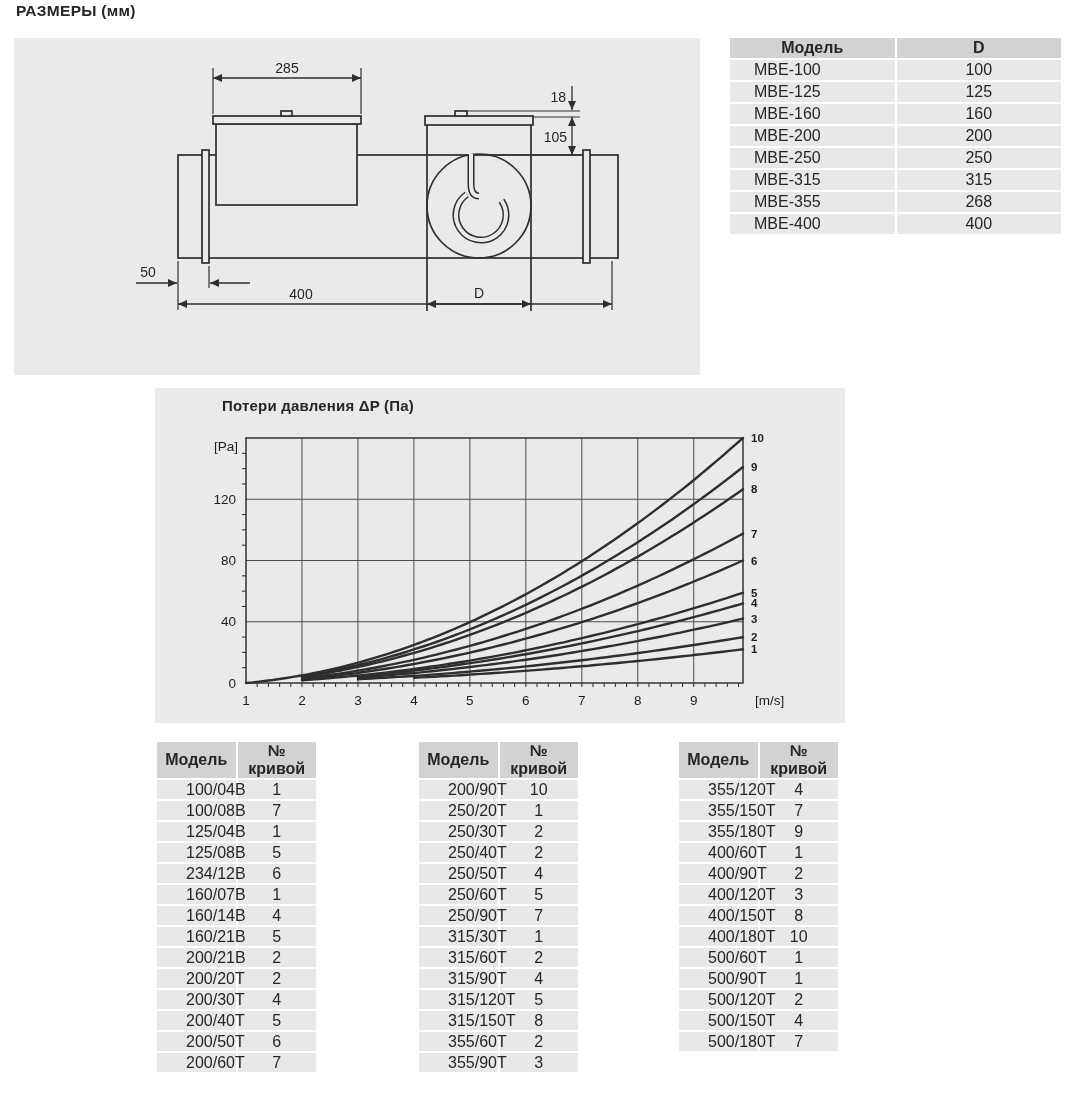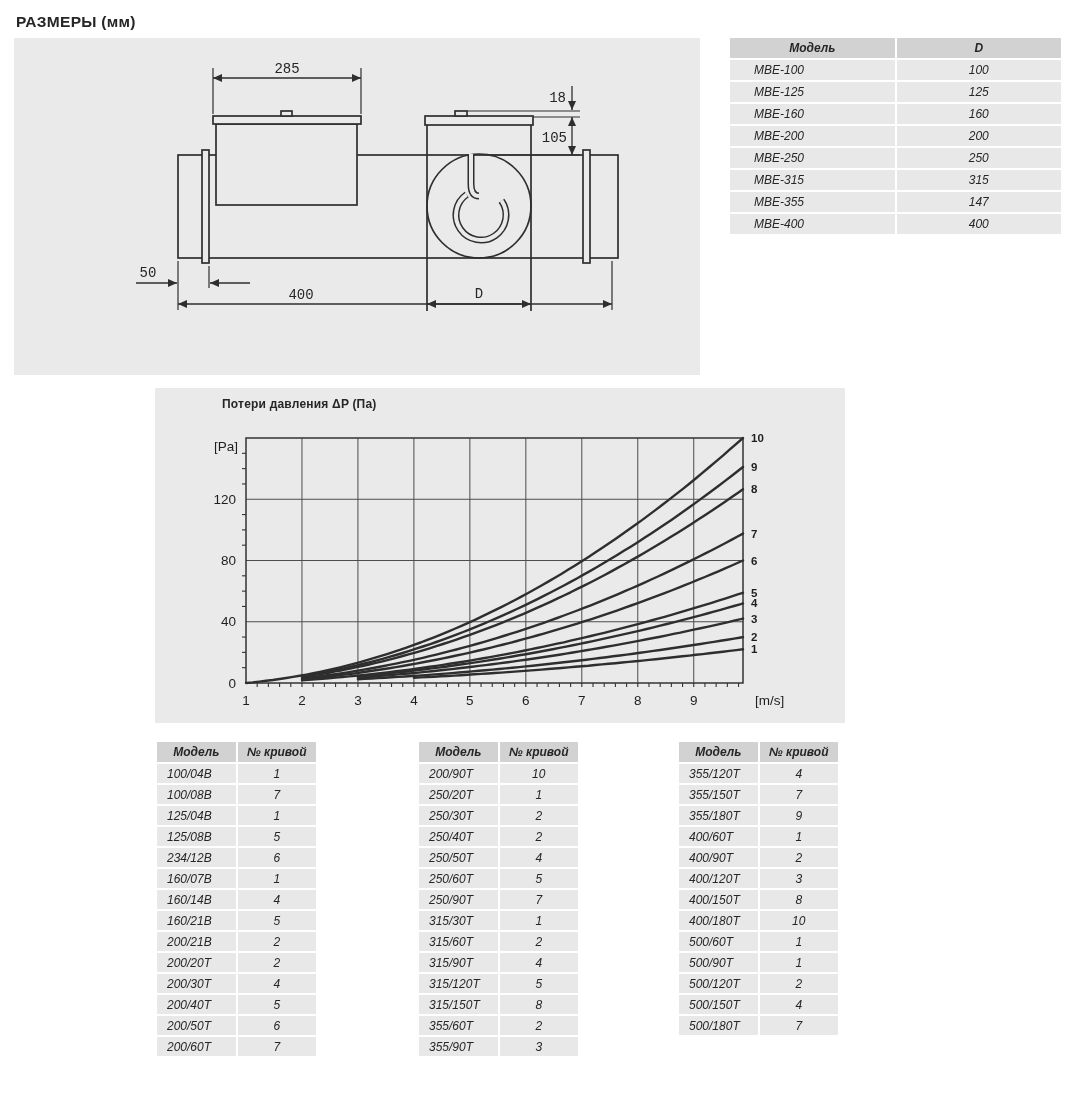--- a/index.html
+++ b/index.html
@@ -4,41 +4,41 @@
 <style>
   :root{
     --panel:#EAEAEA; --row:#E8E8E8; --header:#D2D2D2; --line:#2E2E2E; --text:#262626;
   }
   html,body{margin:0;padding:0;}
   body{
     width:1071px;height:1099px;position:relative;background:#fff;
     font-family:"Liberation Sans",sans-serif;color:var(--text);
   }
   .page-title{
-    position:absolute;left:16px;top:13px;margin:0;
+    position:absolute;left:16px;top:2px;margin:0;
     font-size:15.5px;font-weight:bold;letter-spacing:.3px;
   }
   .panel{position:absolute;background:var(--panel);}
-  #drawing-panel{left:14px;top:38px;width:686px;height:337px;font-family:Liberation Mono, monospace;}
+  #drawing-panel{left:14px;top:38px;width:686px;height:337px;}
   #chart-panel{left:155px;top:388px;width:690px;height:335px;}
   .chart-title{
-    position:absolute;left:67px;top:9px;font-size:12px;font-weight:bold;letter-spacing:.2px;
+    position:absolute;left:67px;top:9px;font-size:15px;font-weight:bold;letter-spacing:.2px;
   }
   #chart-svg{position:absolute;left:0;top:0;}
 
   
   .tblwrap{position:absolute;}
   #model-table-wrap{left:728px;top:36px;width:335px;}
   #ct0{left:155px;top:740px;width:163px;}
   #ct1{left:417px;top:740px;width:163px;}
   #ct2{left:677px;top:740px;width:163px;}
-  table.tbl{border-collapse:separate;border-spacing:2px;width:100%;font-size:12px;table-layout:fixed;font-style:italic;}
+  table.tbl{border-collapse:separate;border-spacing:2px;width:100%;font-size:16px;table-layout:fixed;}
   table.tbl th{background:var(--header);font-weight:bold;height:20px;text-align:center;padding:0;}
   table.tbl td{background:var(--row);height:19px;padding:0;}
-  table.tbl td.c0{text-align:left;padding-left:10px;}
+  table.tbl td.c0{text-align:left;padding-left:29px;}
   table.tbl td.c1{text-align:center;}
   #model-table td.c0{padding-left:24px;}
   #model-table th,#model-table td{height:20px;}
 
   
   .ln{stroke:var(--line);stroke-width:1.7;fill:none;}
   .fillbg{fill:var(--panel);}
   .dim{stroke:var(--line);stroke-width:1.3;fill:none;}
   .ext{stroke:var(--line);stroke-width:1.2;fill:none;}
   .dimlab{font-size:14px;fill:var(--text);}
@@ -147,21 +147,21 @@
         <tr>
           <td class="c0">МВЕ-250</td>
           <td class="c1">250</td>
         </tr>
         <tr>
           <td class="c0">МВЕ-315</td>
           <td class="c1">315</td>
         </tr>
         <tr>
           <td class="c0">МВЕ-355</td>
-          <td class="c1">147</td>
+          <td class="c1">268</td>
         </tr>
         <tr>
           <td class="c0">МВЕ-400</td>
           <td class="c1">400</td>
         </tr>
       </tbody>
     </table>
 </div>
 
 <div id="chart-panel" class="panel">

